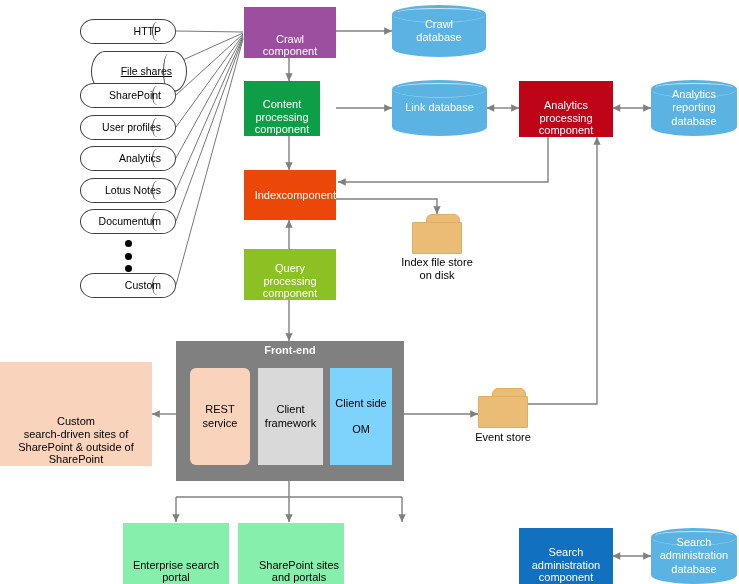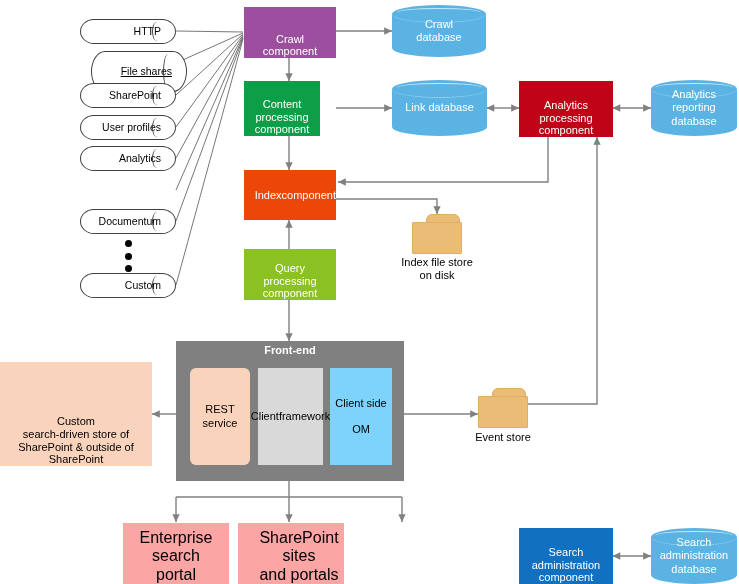--- a/index.html
+++ b/index.html
@@ -60,21 +60,21 @@
   #frontend { position:absolute; background:#808080; }
   #frontend .fe-title { position:absolute; left:0; right:0; top:3px; text-align:center;
       color:#ffffff; font-size:11px; font-weight:bold; }
   .fe-col { position:absolute; top:27px; bottom:16px; display:flex; align-items:center;
             justify-content:center; text-align:center; font-size:11px; color:#000; line-height:1.2; }
   .fe-col.peach { background:#FAD3BC;border-radius:6px; }
   .fe-col.grey  { background:#D9D9D9; }
   .fe-col.blue  { background:#7dd3fc;gap:12px; }
 
   
-  .lightblue { background:#fca5a5; color:#000; font-size:16px; }
+  .lightblue { background:#86efac; color:#000; font-size:11px; }
   .peachbox  { background:#FAD3BC; color:#000; font-size:11px; }
 
   .dots { position:absolute; display:flex; flex-direction:column; align-items:center;
           justify-content:space-between; }
   .dots i { display:block; width:7px; height:7px; border-radius:50%; background:#000; }
 </style>
 </head>
 <body>
 
 <div id="diagram">
@@ -149,20 +149,24 @@
     <span class="cyl-line"></span>
     <span>SharePoint</span>
   </div>
   <div class="node source" style="left:80px;top:115px;width:96px;height:25px;">
     <span class="cyl-line"></span>
     <span>User profiles</span>
   </div>
   <div class="node source" style="left:80px;top:146px;width:96px;height:25px;">
     <span class="cyl-line"></span>
     <span>Analytics</span>
+  </div>
+  <div class="node source" style="left:80px;top:178px;width:96px;height:25px;">
+    <span class="cyl-line"></span>
+    <span>Lotus Notes</span>
   </div>
   <div class="node source" style="left:80px;top:209px;width:96px;height:25px;">
     <span class="cyl-line"></span>
     <span>Documentum</span>
   </div>
 
   <div class="dots" style="left:121px;top:240px;width:14px;height:32px;">
     <i></i>
       <i></i>
       <i></i>
@@ -270,33 +274,33 @@
     <div class="bodyf"></div>
   </div>
   <div class="folder-label" style="left:453px;top:431px;width:100px;">Event store</div>
 
   <div id="frontend" style="left:176px;top:341px;width:228px;height:140px;">
     <div class="fe-title">Front-end</div>
     <div class="fe-col peach" style="left:14px;width:60px;flex-direction:column;">
       <span>REST</span>
       <span>service</span>
     </div>
-    <div class="fe-col grey" style="left:82px;width:65px;flex-direction:row;">
+    <div class="fe-col grey" style="left:82px;width:65px;flex-direction:column;">
       <span>Client</span>
       <span>framework</span>
     </div>
     <div class="fe-col blue" style="left:154px;width:62px;flex-direction:column;">
       <span>Client side</span>
       <span>OM</span>
     </div>
   </div>
 
   <div class="node peachbox" style="left:0px;top:362px;width:152px;height:104px;flex-direction:column;">
     <span>Custom</span>
-    <span>search-driven store of</span>
+    <span>search-driven sites of</span>
     <span>SharePoint &amp; outside of</span>
     <span>SharePoint</span>
   </div>
 
   <div class="node lightblue" style="left:123px;top:523px;width:106px;height:61px;flex-direction:column;">
     <span>Enterprise search</span>
     <span>portal</span>
   </div>
   <div class="node lightblue" style="left:238px;top:523px;width:106px;height:61px;flex-direction:column;padding-left:16px;">
     <span>SharePoint sites</span>

